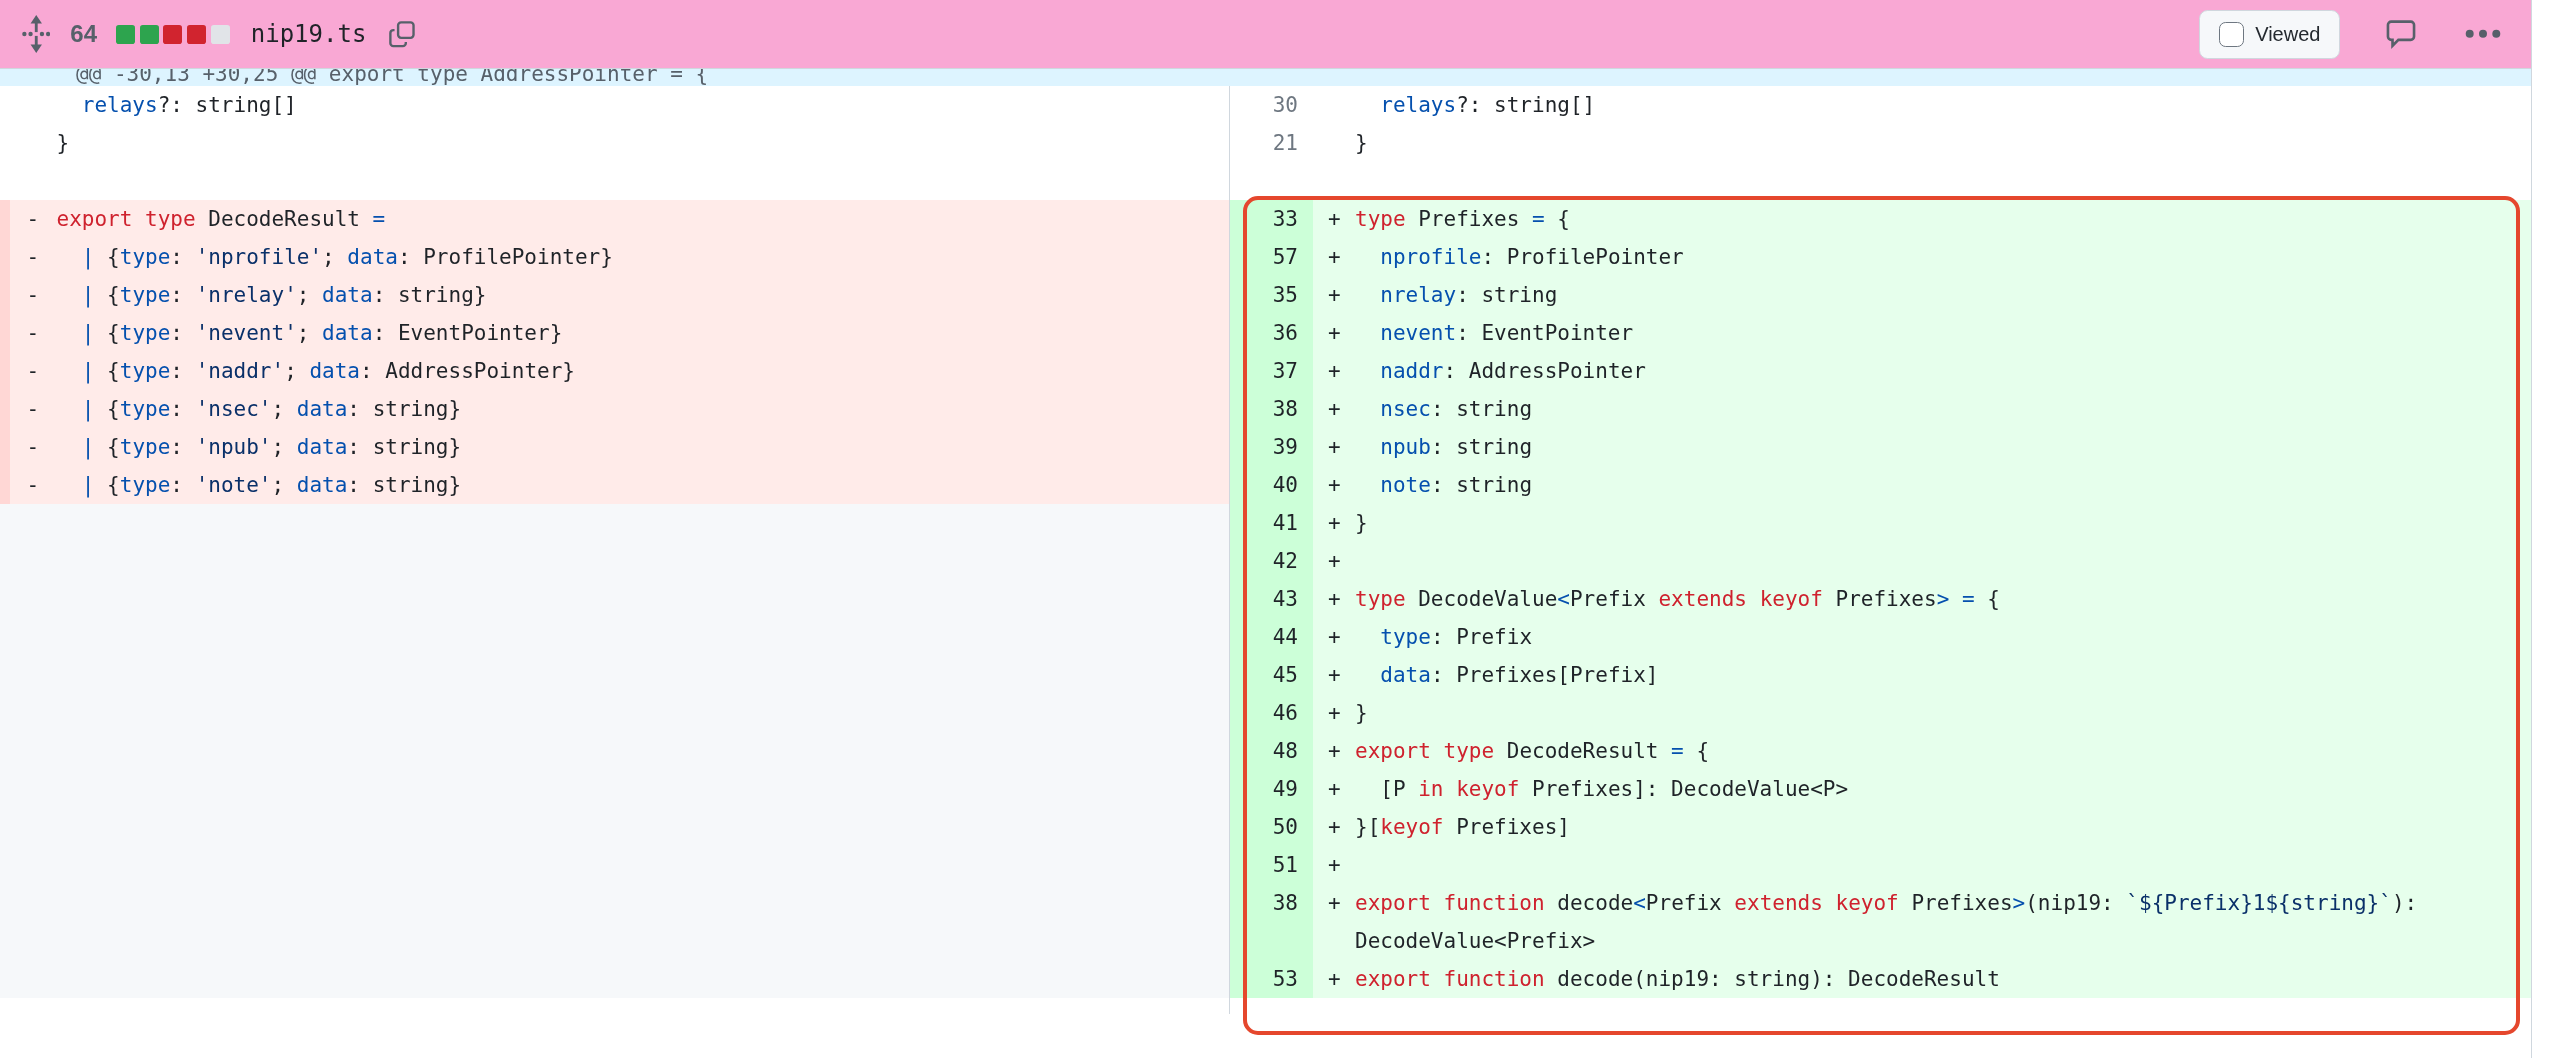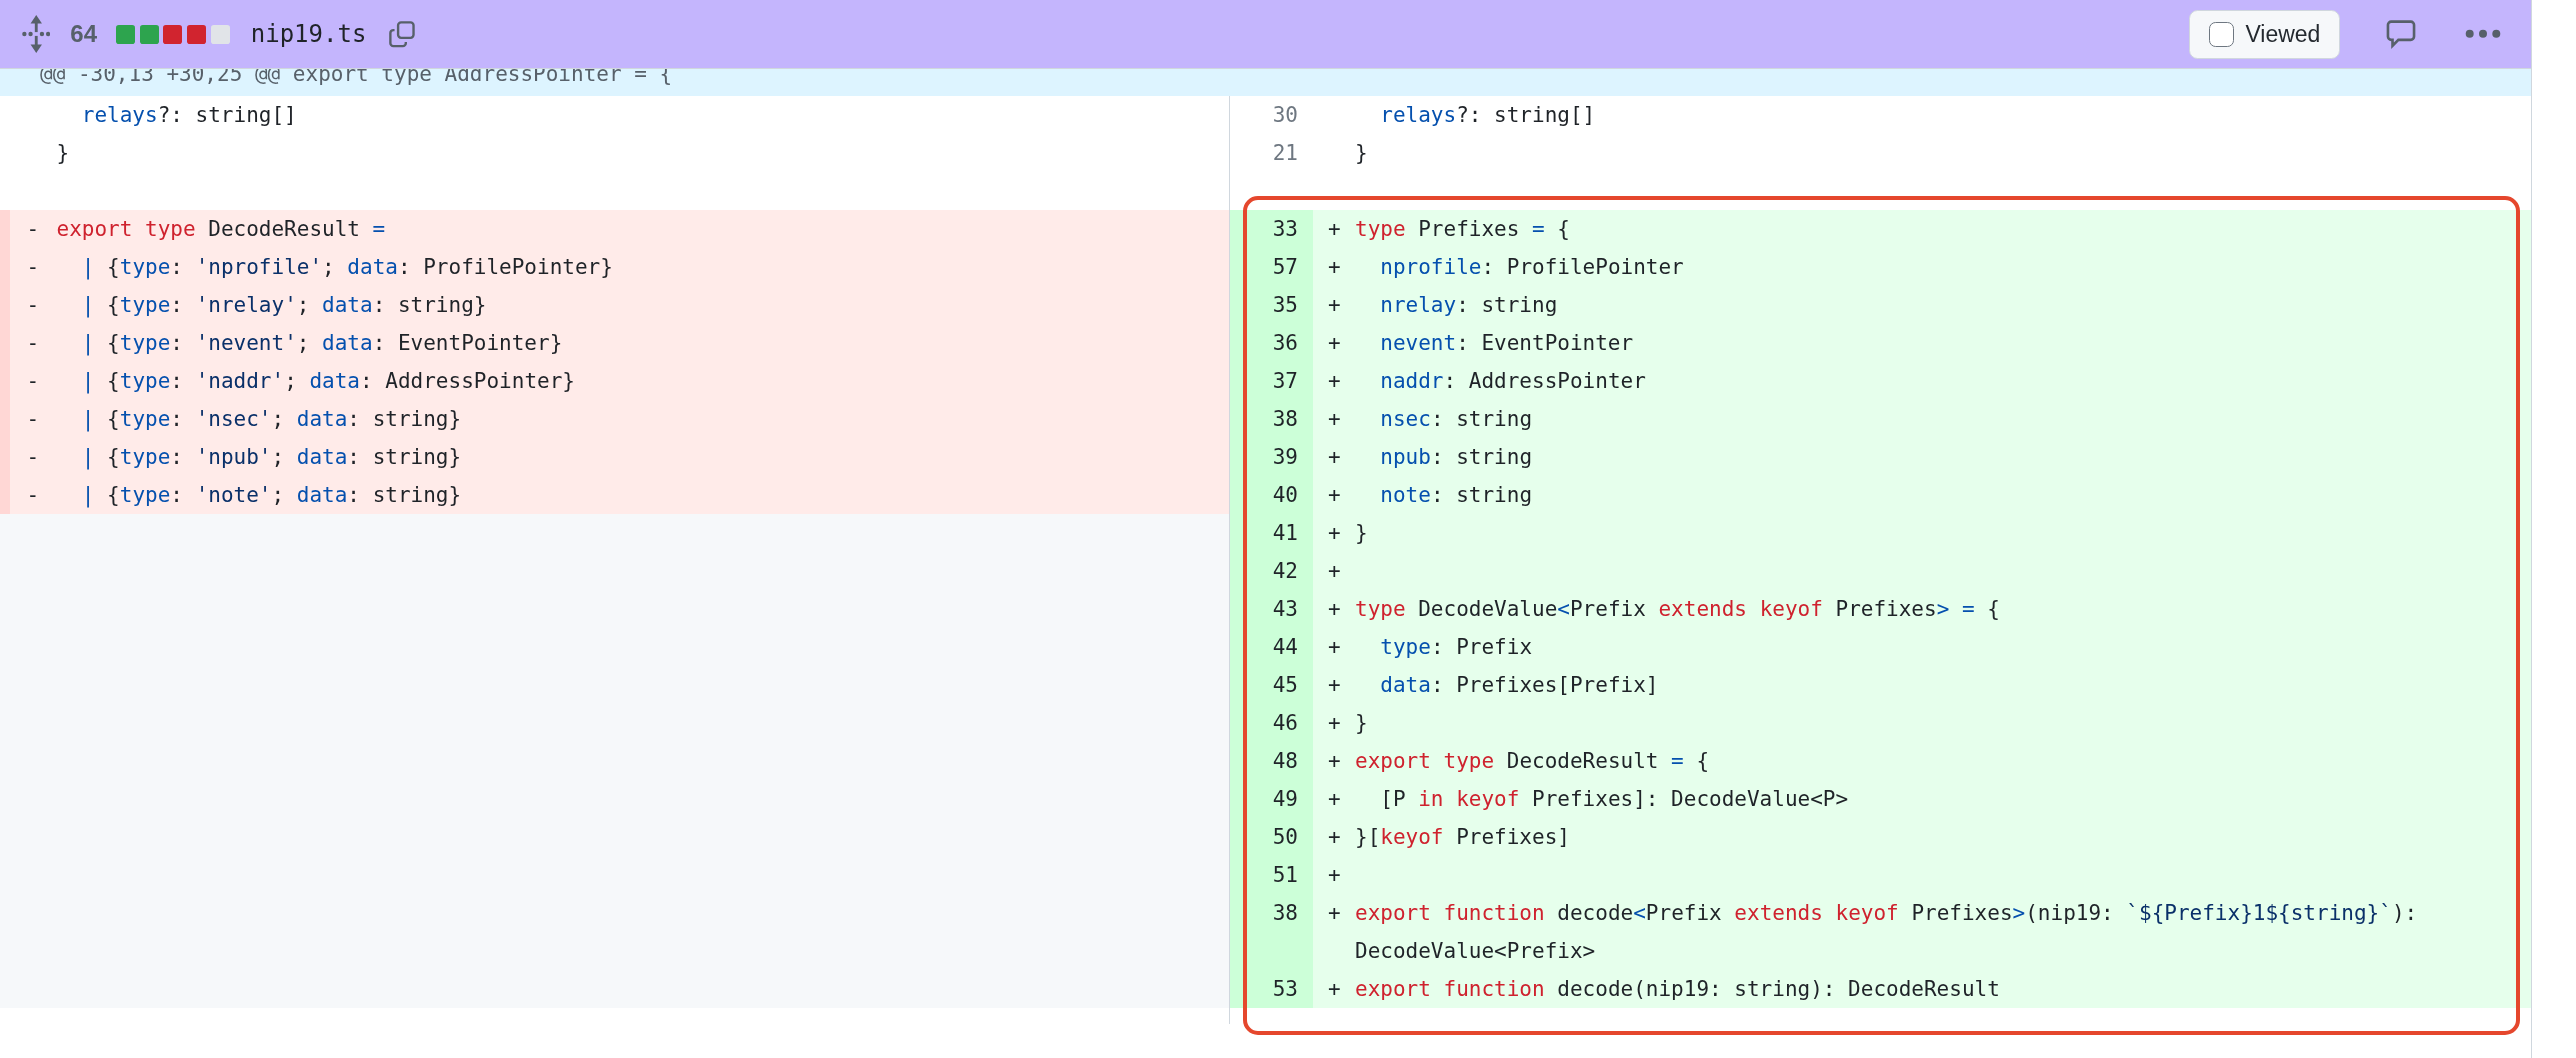--- a/index.html
+++ b/index.html
@@ -6,40 +6,40 @@
   html,body { background:#ffffff; }
   body {
     width:2576px; height:1058px; overflow:hidden;
     font-family:"Liberation Sans", sans-serif;
     color:#1f2328;
   }
   .container { position:relative; width:2532px; height:1058px; border-right:0.9px solid #d0d7de; background:#fff; }
 
   
   .file-header {
-    height:69px; background:#c4b5fd; border-bottom:0.9px solid #d0d7de;
+    height:69px; background:#f9a8d4; border-bottom:0.9px solid #d0d7de;
     display:flex; align-items:center; padding:0 26.6px 0 15px;
   }
   .drag-handle { width:42px; height:42px; display:flex; align-items:center; justify-content:center; cursor:grab; }
   .changed-count { font-size:24px; font-weight:700; color:#57606a; margin-left:13.3px; }
   .diffstat { display:flex; gap:4.7px; margin-left:19px; }
   .diffstat .sq { width:19px; height:19px; border-radius:2.8px; }
   .filename { font-family:"DejaVu Sans Mono", monospace; font-size:24px; color:#1f2328; margin-left:21px; }
   .copy-btn { margin-left:17px; width:38px; height:38px; display:flex; align-items:center; justify-content:center; cursor:pointer; border-radius:5.7px; }
   .spacer { flex:1; }
   .viewed-btn {
     display:flex; align-items:center; gap:11.4px; height:49px; padding:0 19px;
     border:0.9px solid #d0d7de; border-radius:8.5px; background:#f6f8fa; cursor:pointer;
   }
   .viewed-checkbox { width:25px; height:25px; border:1.9px solid #6e7781; border-radius:6.6px; background:#fff; }
-  .viewed-label { font-size:23px; color:#24292f; }
+  .viewed-label { font-size:20px; color:#24292f; }
   .icon-btn { margin-left:40px; width:42px; height:42px; display:flex; align-items:center; justify-content:center; cursor:pointer; border-radius:5.7px; }
 
   
-  .hunk-row { height:27px; background:#ddf4ff; overflow:hidden; }
+  .hunk-row { height:17px; background:#ddf4ff; overflow:hidden;padding-left:36px; }
   .hunk-text {
     font-family:"DejaVu Sans Mono", monospace; font-size:21px; line-height:39px;
     margin-top:-14.2px; padding-left:40px; color:#57606a; white-space:pre;
   }
 
   
   .mono { font-family:"DejaVu Sans Mono", monospace; font-size:21px; line-height:38px; }
   .diff-row { display:flex; height:38px; }
   .diff-row.wrap2 { height:76px; }
   .diff-row.tail { height:16px; }

